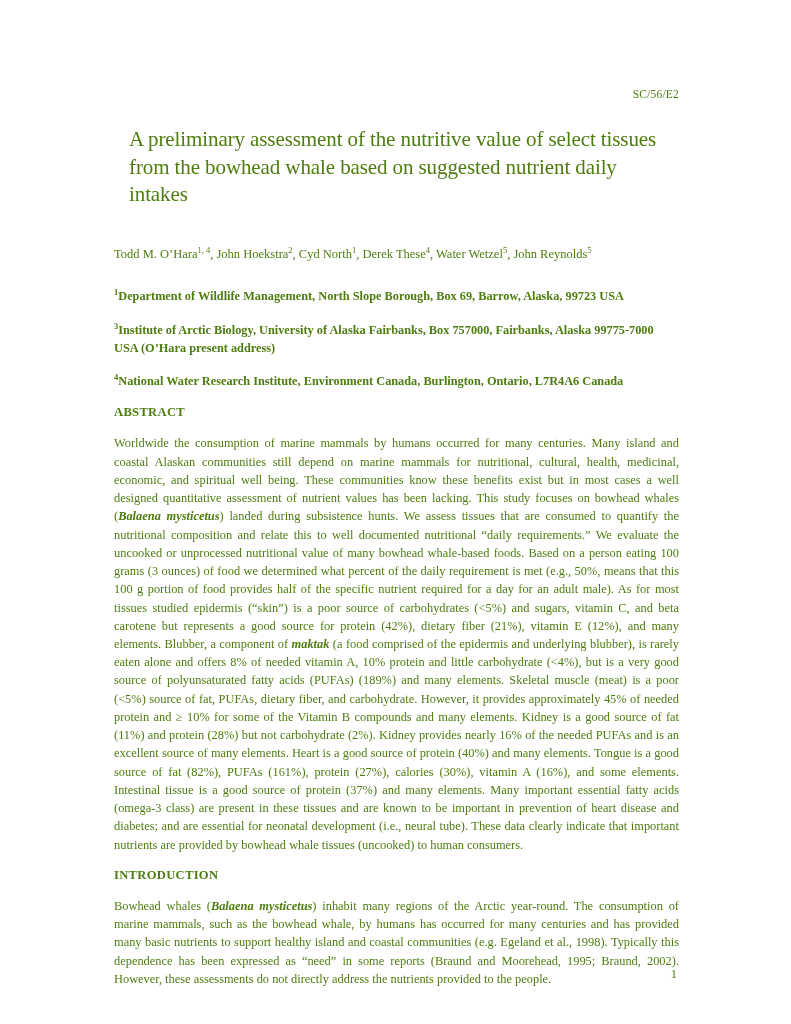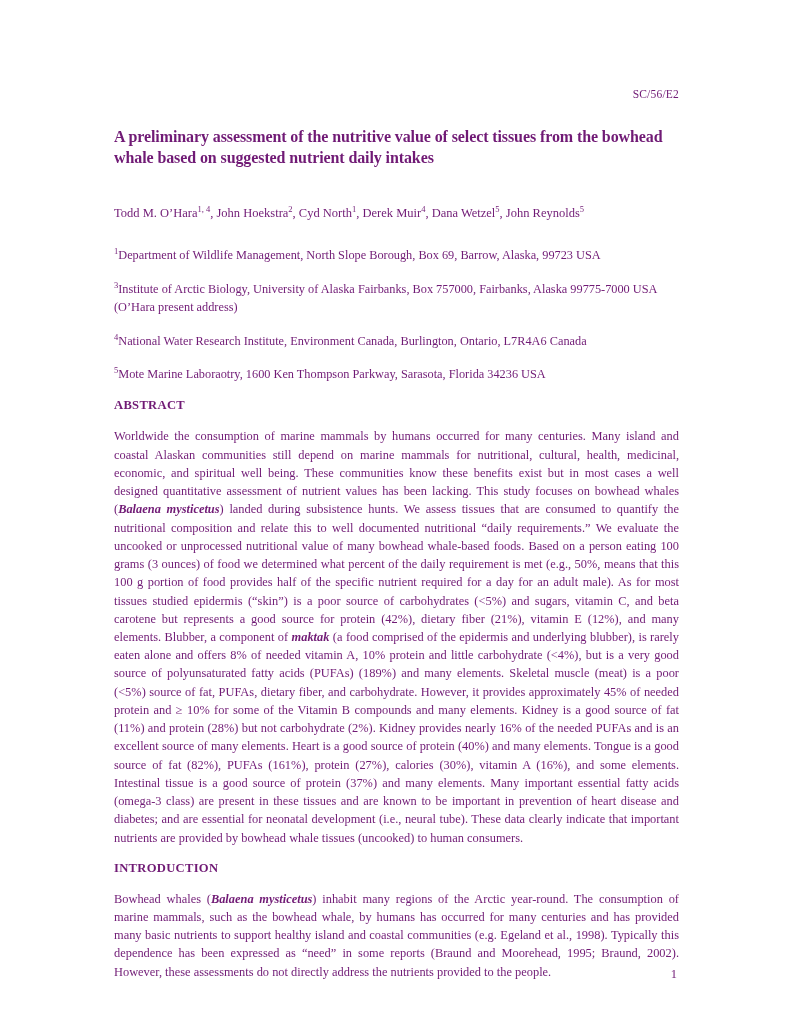--- a/index.html
+++ b/index.html
@@ -8,54 +8,55 @@
     background: #c8c8c8;
   }
   .page {
     width: 791px;
     height: 1024px;
     background: #ffffff;
     position: relative;
     margin: 0 auto;
     overflow: hidden;
     font-family: "Liberation Serif", serif;
-    color: #701a75;
+    color: #4d7c0f;
   }
   .content {
     position: absolute;
     left: 114px;
     top: 88px;
     width: 565px;
   }
   .doc-id {
     text-align: right;
     font-size: 11.5px;
     letter-spacing: 0.2px;
     margin-bottom: 26px;
   }
   .title {
-    font-size: 16px;
-    font-weight: bold;
+    font-size: 21px;
+    font-weight: normal;
     line-height: 1.32;
     letter-spacing: -0.1px;
-    margin: 0 0 36px 0;
+    margin: 0 0 36px 15px;
   }
   .authors {
     font-size: 12.5px;
     line-height: 1.4;
     margin-bottom: 22px;
   }
   .authors sup {
     font-size: 8.5px;
     vertical-align: super;
   }
   .affil {
     font-size: 12.3px;
     line-height: 1.45;
     margin-bottom: 14px;
+    font-weight: bold;
   }
   .affil sup {
     font-size: 8.5px;
     vertical-align: super;
   }
   .section-head {
     font-size: 12.6px;
     font-weight: bold;
     letter-spacing: 0.3px;
     margin-top: 13px;
@@ -81,27 +82,26 @@
 </head>
 <body>
 
 <div class="page">
   <div class="content">
 
     <div class="doc-id">SC/56/E2</div>
 
     <h1 class="title">A preliminary assessment of the nutritive value of select tissues from the bowhead whale based on suggested nutrient daily intakes</h1>
 
-    <div class="authors"><span>Todd M. O’Hara</span><sup>1, 4</sup>, <span>John Hoekstra</span><sup>2</sup>, <span>Cyd North</span><sup>1</sup>, <span>Derek Muir</span><sup>4</sup>, <span>Dana Wetzel</span><sup>5</sup>, <span>John Reynolds</span><sup>5</sup></div>
+    <div class="authors"><span>Todd M. O’Hara</span><sup>1, 4</sup>, <span>John Hoekstra</span><sup>2</sup>, <span>Cyd North</span><sup>1</sup>, <span>Derek These</span><sup>4</sup>, <span>Water Wetzel</span><sup>5</sup>, <span>John Reynolds</span><sup>5</sup></div>
 
     <div>
         <div class="affil"><sup>1</sup>Department of Wildlife Management, North Slope Borough, Box 69, Barrow, Alaska, 99723 USA</div>
         <div class="affil"><sup>3</sup>Institute of Arctic Biology, University of Alaska Fairbanks, Box 757000, Fairbanks, Alaska 99775-7000 USA (O’Hara present address)</div>
         <div class="affil"><sup>4</sup>National Water Research Institute, Environment Canada, Burlington, Ontario, L7R4A6 Canada</div>
-        <div class="affil"><sup>5</sup>Mote Marine Laboraotry, 1600 Ken Thompson Parkway, Sarasota, Florida 34236 USA</div>
       </div>
 
     <div class="section-head">ABSTRACT</div>
     <p class="para">Worldwide the consumption of marine mammals by humans occurred for many centuries. Many island and coastal Alaskan communities still depend on marine mammals for nutritional, cultural, health, medicinal, economic, and spiritual well being. These communities know these benefits exist but in most cases a well designed quantitative assessment of nutrient values has been lacking. This study focuses on bowhead whales (<i>Balaena mysticetus</i>) landed during subsistence hunts. We assess tissues that are consumed to quantify the nutritional composition and relate this to well documented nutritional “daily requirements.” We evaluate the uncooked or unprocessed nutritional value of many bowhead whale-based foods. Based on a person eating 100 grams (3 ounces) of food we determined what percent of the daily requirement is met (e.g., 50%, means that this 100 g portion of food provides half of the specific nutrient required for a day for an adult male). As for most tissues studied epidermis (“skin”) is a poor source of carbohydrates (&lt;5%) and sugars, vitamin C, and beta carotene but represents a good source for protein (42%), dietary fiber (21%), vitamin E (12%), and many elements. Blubber, a component of <i>maktak</i> (a food comprised of the epidermis and underlying blubber), is rarely eaten alone and offers 8% of needed vitamin A, 10% protein and little carbohydrate (&lt;4%), but is a very good source of polyunsaturated fatty acids (PUFAs) (189%) and many elements. Skeletal muscle (meat) is a poor (&lt;5%) source of fat, PUFAs, dietary fiber, and carbohydrate. However, it provides approximately 45% of needed protein and ≥ 10% for some of the Vitamin B compounds and many elements. Kidney is a good source of fat (11%) and protein (28%) but not carbohydrate (2%). Kidney provides nearly 16% of the needed PUFAs and is an excellent source of many elements. Heart is a good source of protein (40%) and many elements. Tongue is a good source of fat (82%), PUFAs (161%), protein (27%), calories (30%), vitamin A (16%), and some elements. Intestinal tissue is a good source of protein (37%) and many elements. Many important essential fatty acids (omega-3 class) are present in these tissues and are known to be important in prevention of heart disease and diabetes; and are essential for neonatal development (i.e., neural tube). These data clearly indicate that important nutrients are provided by bowhead whale tissues (uncooked) to human consumers.</p>
 
     <div class="section-head">INTRODUCTION</div>
     <p class="para">Bowhead whales (<i>Balaena mysticetus</i>) inhabit many regions of the Arctic year-round. The consumption of marine mammals, such as the bowhead whale, by humans has occurred for many centuries and has provided many basic nutrients to support healthy island and coastal communities (e.g. Egeland et al., 1998). Typically this dependence has been expressed as “need” in some reports (Braund and Moorehead, 1995; Braund, 2002). However, these assessments do not directly address the nutrients provided to the people.</p>
 
   </div>
   <div class="page-number">1</div>

